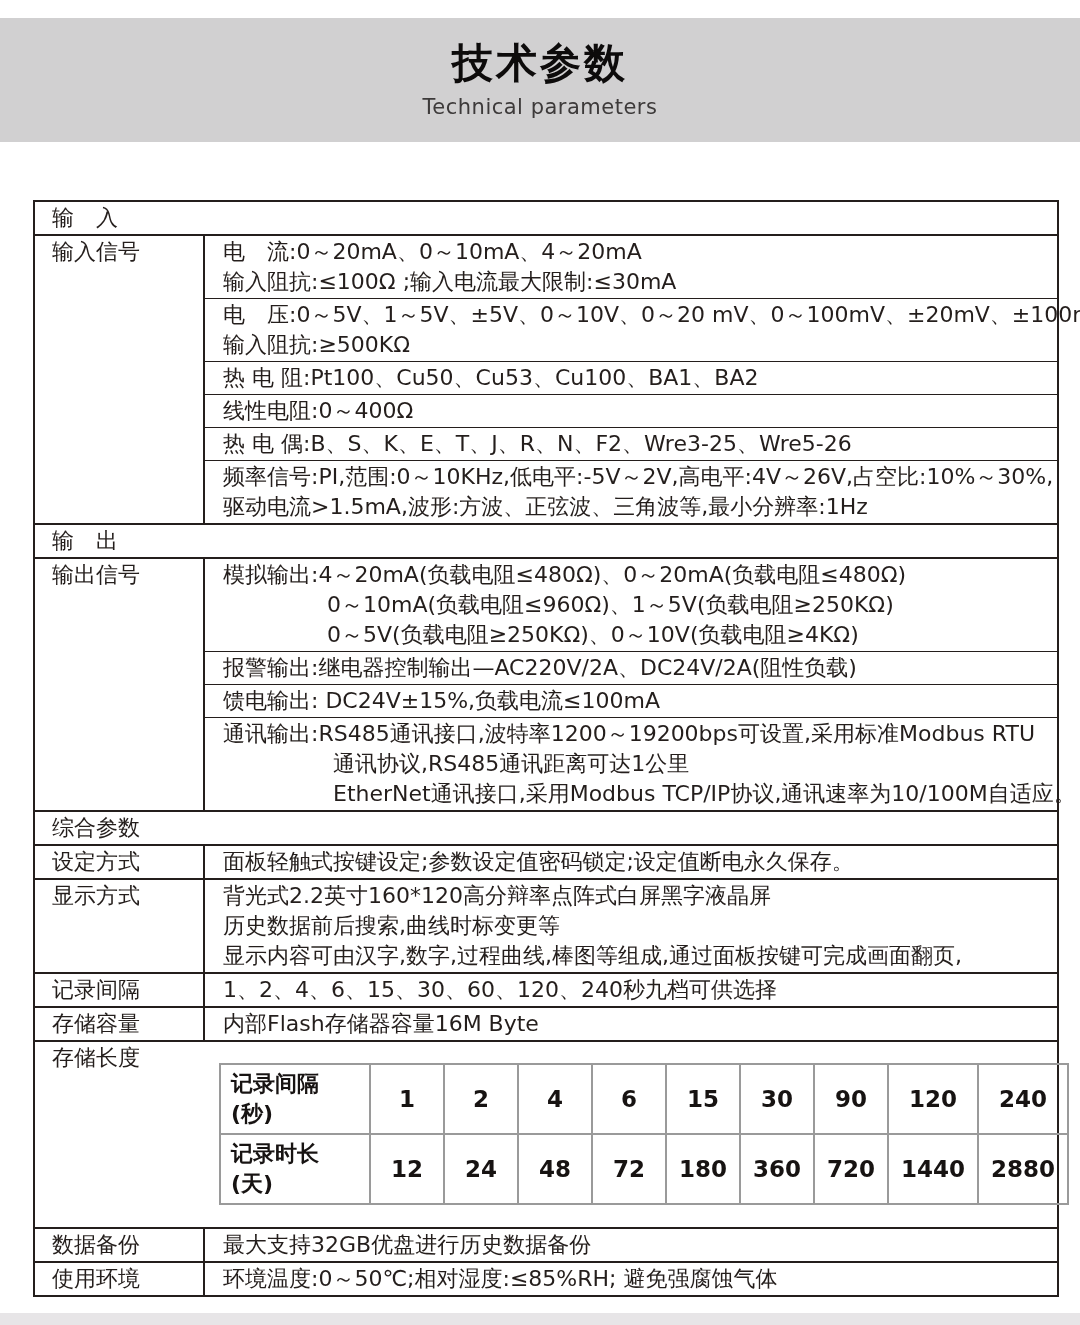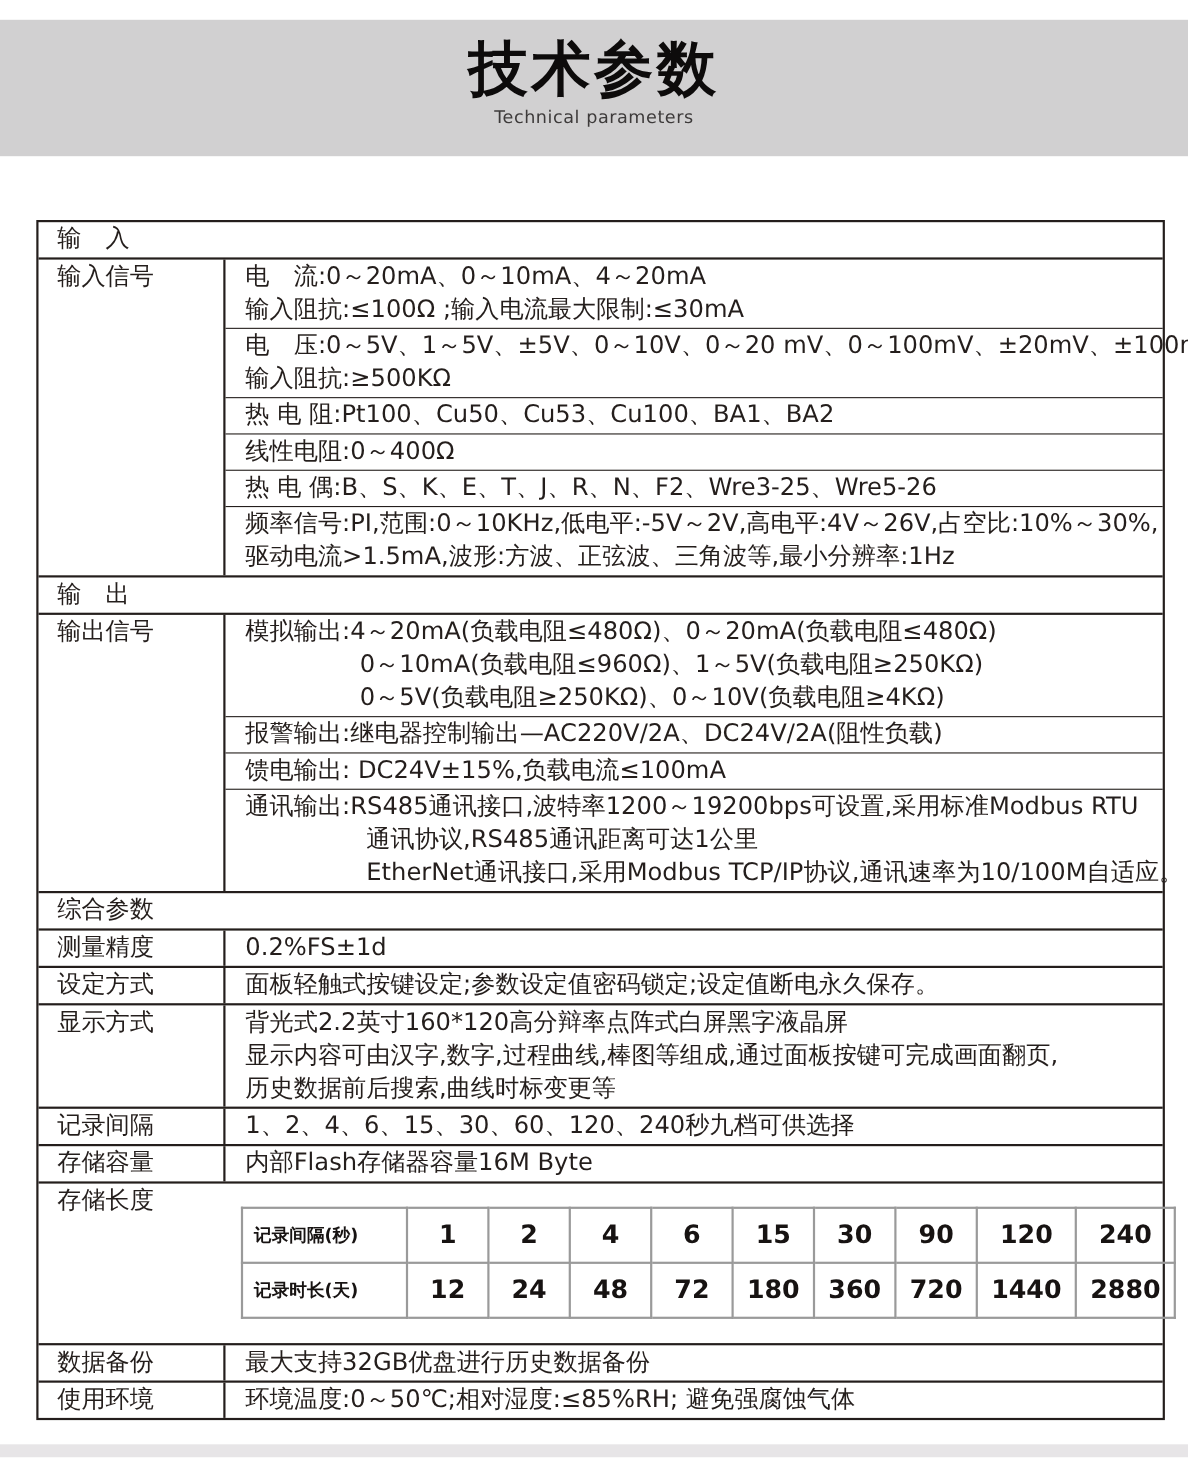--- a/index.html
+++ b/index.html
@@ -7,25 +7,25 @@
     width:1080px;height:1325px;position:relative;background:#ffffff;
     font-family:"DejaVu Sans","Liberation Sans",sans-serif;
     color:#241e1c;overflow:hidden;
   }
   
   .title-band{
     position:absolute;left:0;top:18px;width:1080px;height:124px;
     background:#d1d0d1;text-align:center;
   }
   .title-zh{
-    margin-top:14px;font-size:54px;font-weight:bold;color:#0d0b0b;
+    margin-top:14px;font-size:41px;font-weight:bold;color:#0d0b0b;
     letter-spacing:3px;line-height:62px;
   }
   .title-en{
-    font-size:16px;color:#3d3a3a;line-height:26px;letter-spacing:0.5px;
+    font-size:21px;color:#3d3a3a;line-height:26px;letter-spacing:0.5px;
   }
   
   .spec{
     position:absolute;left:33px;top:200px;width:1022px;
     border:2.5px solid #241e1c;font-size:22px;color:#241e1c;
     background:#ffffff;
   }
   .row{display:flex;border-top:2px solid #241e1c;}
   .row:first-child{border-top:none;}
   .lab{
@@ -44,21 +44,21 @@
   
   .nested{
     border-collapse:collapse;margin:21px 0 22px 16px;
     font-size:23px;color:#171312;
   }
   .nested td{
     border:2px solid #9a9a9a;text-align:center;
     padding:4px 12px;height:40px;min-width:48px;font-weight:bold;
   }
   .nested td.nl{
-    text-align:left;font-size:16px;padding:4px 10px;min-width:128px;
+    text-align:left;font-size:22px;padding:4px 10px;min-width:128px;
   }
   
   .footer-strip{
     position:absolute;left:0;bottom:0;width:1080px;height:12px;background:#e7e5e7;
   }
 </style>
 </head>
 <body>
 
 <div class="title-band">
@@ -122,40 +122,34 @@
         <div class="line indent-c">通讯协议,RS485通讯距离可达1公里</div>
         <div class="line indent-c">EtherNet通讯接口,采用Modbus TCP/IP协议,通讯速率为10/100M自适应。</div>
       </div>
     </div>
   </div>
 
   <div class="row">
     <div class="sec">综合参数</div>
   </div>
 
-  <div class="row">
-    <div class="lab">测量精度</div>
-    <div class="val simple-val">
-      <div class="line">0.2%FS±1d</div>
-    </div>
-  </div>
 
   <div class="row">
     <div class="lab">设定方式</div>
     <div class="val simple-val">
       <div class="line">面板轻触式按键设定;参数设定值密码锁定;设定值断电永久保存。</div>
     </div>
   </div>
 
   <div class="row">
     <div class="lab">显示方式</div>
     <div class="val simple-val">
       <div class="line">背光式2.2英寸160*120高分辩率点阵式白屏黑字液晶屏</div>
+      <div class="line">历史数据前后搜索,曲线时标变更等</div>
       <div class="line">显示内容可由汉字,数字,过程曲线,棒图等组成,通过面板按键可完成画面翻页,</div>
-      <div class="line">历史数据前后搜索,曲线时标变更等</div>
     </div>
   </div>
 
   <div class="row">
     <div class="lab">记录间隔</div>
     <div class="val simple-val">
       <div class="line">1、2、4、6、15、30、60、120、240秒九档可供选择</div>
     </div>
   </div>
 

